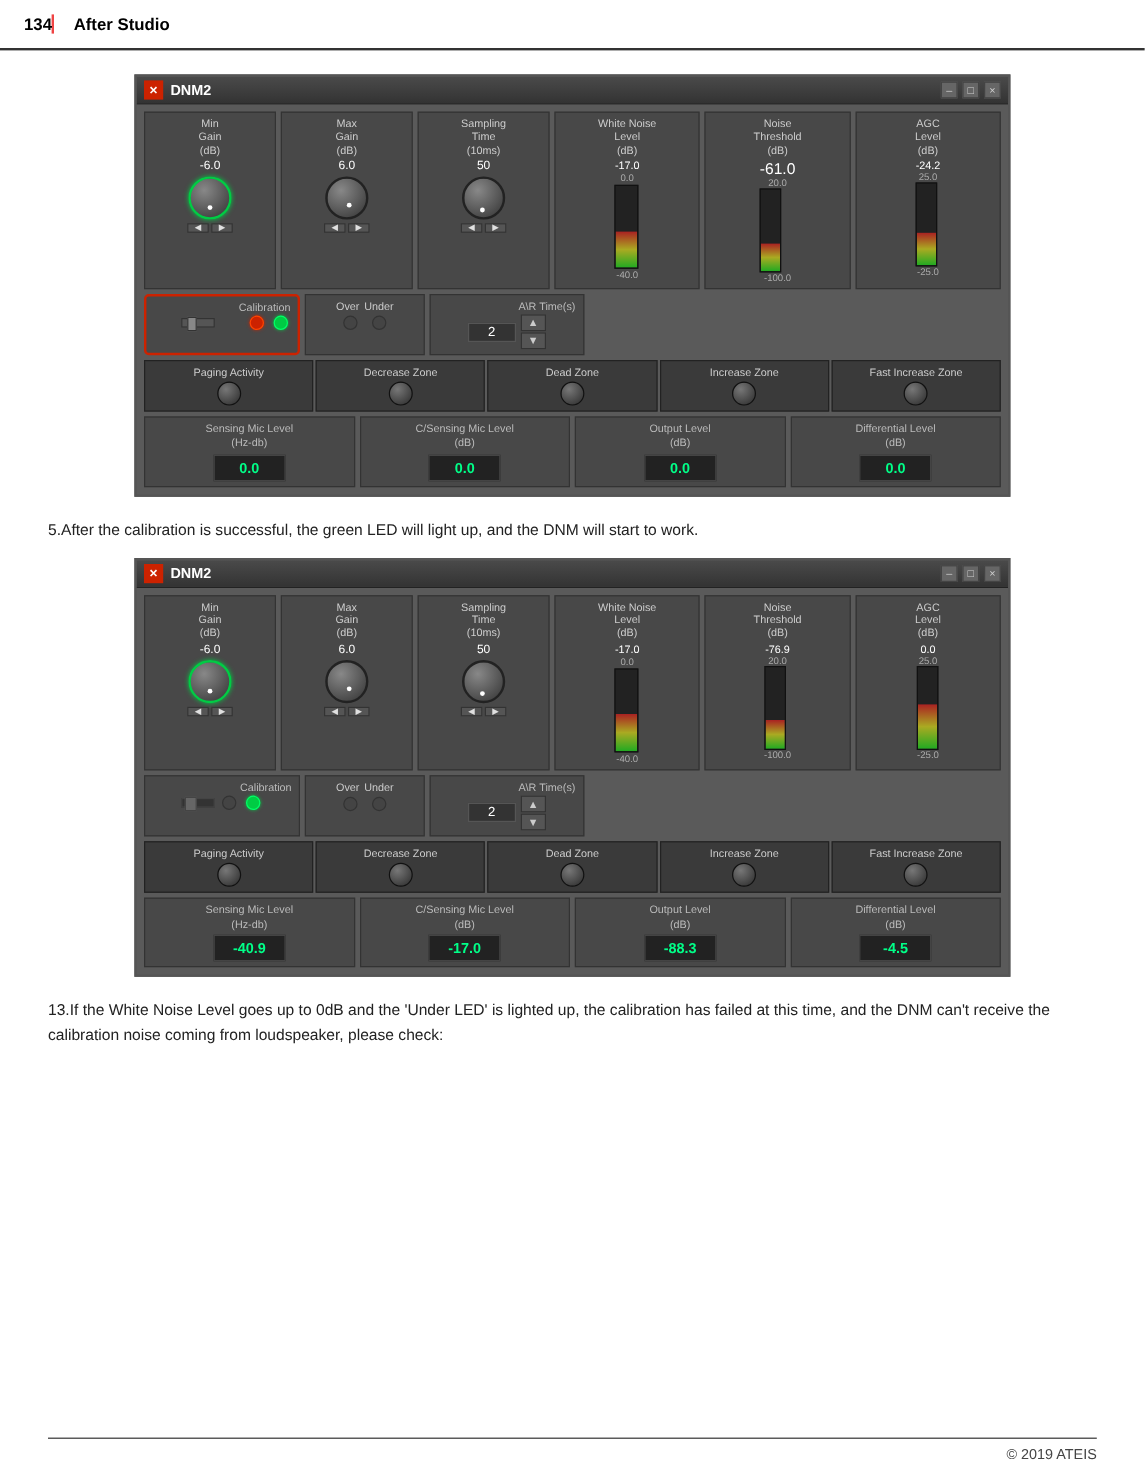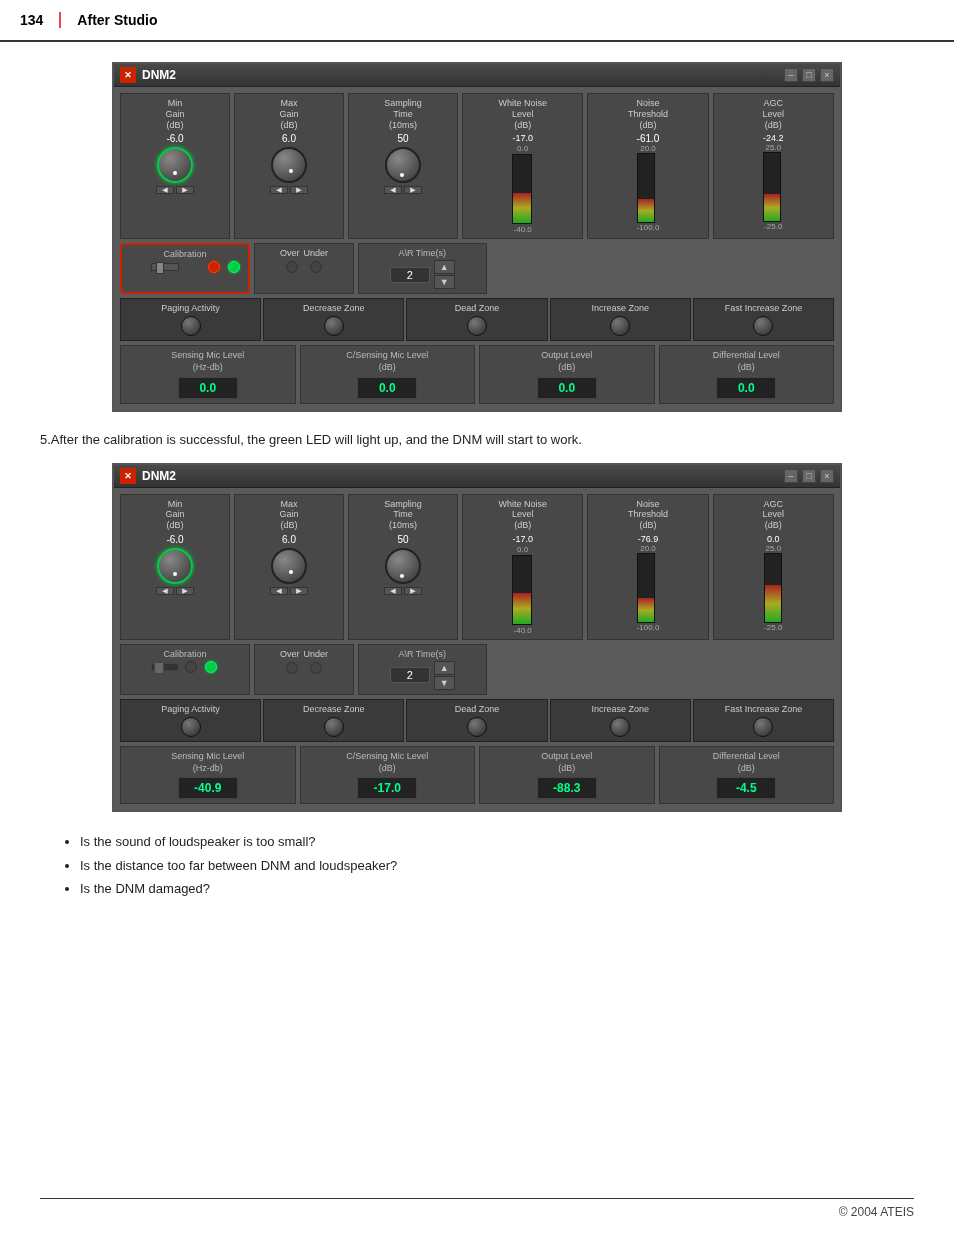--- a/index.html
+++ b/index.html
@@ -15,21 +15,20 @@
     .page-header {
       display: flex;
       align-items: center;
       padding: 12px 20px;
       border-bottom: 2px solid #333;
       margin-bottom: 20px;
     }
     .page-number {
       font-weight: bold;
       font-size: 14px;
-      padding-right: 16px;
       border-right: 2px solid #ef4444;
       margin-right: 16px;
     }
     .app-title {
       font-weight: bold;
       font-size: 14px;
     }
 
     .content-area {
       padding: 0 40px;
@@ -347,20 +346,21 @@
       font-size: 9px;
       padding: 1px 5px;
       cursor: pointer;
     }
 
     .section-label-sm {
       font-size: 9px;
       color: #bbb;
       display: block;
       margin-bottom: 2px;
+      text-align: right;
     }
   </style>
 </head>
 <body>
 
 <div class="page-header">
   <div class="page-number">134</div>
   <div class="app-title">After Studio</div>
 </div>
 
@@ -429,21 +429,21 @@
               </div>
               <div style="font-size:8px;color:#aaa;margin-top:1px;">-40.0</div>
             </div>
           </div>
         </div>
 
         <div class="meter-section" style="flex:1;">
           <div class="knob-label">Noise<br>Threshold<br>(dB)</div>
           <div style="display:flex;justify-content:center;gap:2px;align-items:flex-start;">
             <div>
-              <div style="font-size:10px;color:#fff;">-61.0</div>
+              <div style="font-size:13px;color:#fff;">-61.0</div>
               <div style="font-size:8px;color:#aaa;">20.0</div>
               <div class="meter-track" style="height:70px;width:18px;">
                 <div class="meter-fill" style="height:35%;"></div>
               </div>
               <div style="font-size:8px;color:#aaa;">-100.0</div>
             </div>
           </div>
         </div>
 
         <div class="meter-section" style="flex:1;">
@@ -703,24 +703,20 @@
           <div class="output-value">-88.3</div>
         </div>
         <div class="output-section">
           <div class="output-label">Differential Level<br>(dB)</div>
           <div class="output-value">-4.5</div>
         </div>
       </div>
     </div>
   </div>
 
-
-  <ul class="bullet-list">
-    <li class="bullet-item">Is the sound of loudspeaker is too small?</li>
-    <li class="bullet-item">Is the distance  too far between DNM and loudspeaker?</li>
-    <li class="bullet-item">Is the DNM damaged?</li>
-  </ul>
+  <div class="warning-text">13.If the White Noise Level goes up to 0dB and the 'Under LED' is lighted up, the calibration has failed at this time, and the DNM can't receive the calibration noise coming from loudspeaker, please check:</div>
+
 
 </div>
 
 <div class="page-footer">
-  <span>© 2004 ATEIS</span>
+  <span>© 2019 ATEIS</span>
 </div>
 
 </body></html>

